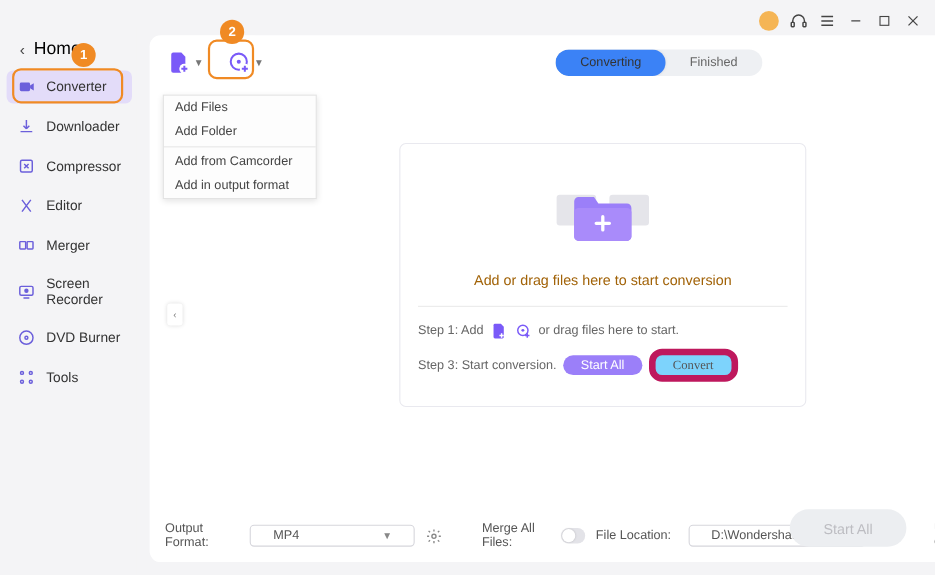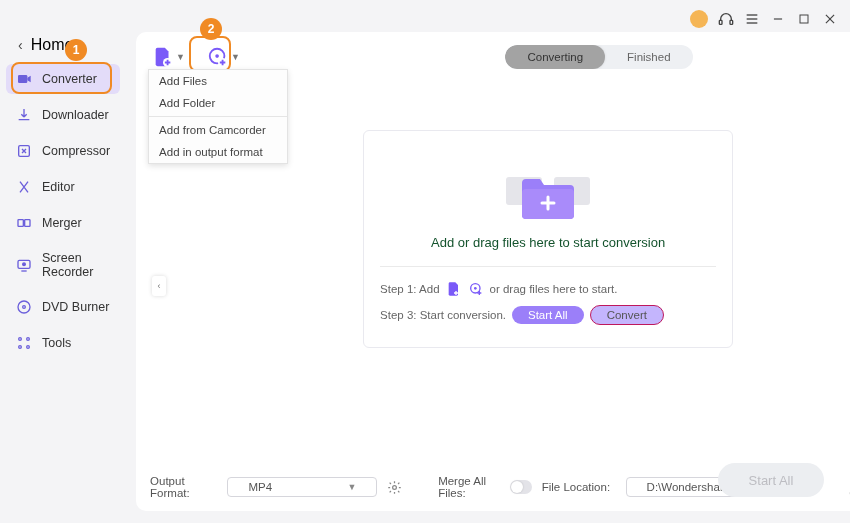--- a/index.html
+++ b/index.html
@@ -28,38 +28,38 @@
 .main { flex: 1; padding: 8px 14px 12px 12px; display: flex; flex-direction: column; }
 .panel { background: #fff; border-radius: 10px; flex: 1; padding: 12px 14px; display: flex; flex-direction: column; position: relative; }
 
 .toolbar { display: flex; align-items: center; gap: 10px; }
 .addbtn-group { display: flex; align-items: center; gap: 18px; }
 .addbtn { display: flex; align-items: center; gap: 2px; cursor: pointer; padding: 2px; }
 .addbtn .chev-sm { font-size: 9px; color: #777; }
 
 .seg { display: flex; margin-left: auto; margin-right: auto; background: #eef0f3; border-radius: 14px; overflow: hidden; height: 24px; }
 .seg-item { padding: 0 22px; font-size: 11.5px; display: flex; align-items: center; color: #666; cursor: pointer; }
-.seg-item.active { background: #a3a3a3; color: #333; border-radius: 14px; box-shadow: 0 0 3px rgba(0,0,0,0.1); }
+.seg-item.active { background: #3b82f6; color: #333; border-radius: 14px; box-shadow: 0 0 3px rgba(0,0,0,0.1); }
 
 .hsc { display: flex; align-items: center; gap: 6px; color: #ff6a2b; font-size: 11.5px; font-weight: 500; cursor: pointer; }
 
-.dropdown { position: absolute; top: 37px; left: 12px; width: 140px; background: #fdfdfd; border: 1px solid #e3e3e3; box-shadow: 0 2px 6px rgba(0,0,0,0.12); z-index: 60; font-size: 11.5px; }
+.dropdown { position: absolute; top: 54px; left: 12px; width: 140px; background: #fdfdfd; border: 1px solid #e3e3e3; box-shadow: 0 2px 6px rgba(0,0,0,0.12); z-index: 60; font-size: 11.5px; }
 .dropdown .dd-item { padding: 5px 10px; cursor: pointer; color: #444; }
 .dropdown .dd-sep { height: 1px; background: #e5e5e5; margin: 2px 0; }
 
 .dropzone { margin: 60px auto 0 auto; width: 370px; border: 1px solid #e9e9ef; border-radius: 6px; padding: 24px 16px 18px 16px; display: flex; flex-direction: column; align-items: center; }
 .folder-illus { width: 120px; height: 80px; display: flex; align-items: center; justify-content: center; position: relative; }
-.drop-text { font-size: 13px; color: #14532d; margin-bottom: 16px; }
+.drop-text { font-size: 13px; color: #a16207; margin-top: 12px; margin-bottom: 16px; }
 .hr { width: 100%; height: 1px; background: #eaeaea; margin-bottom: 10px; }
 .step { font-size: 11.5px; color: #666; width: 100%; padding: 4px 0; display: flex; align-items: center; gap: 6px; }
 .step .mini-icon { width: 16px; height: 16px; color: #7a5af8; }
 
 .pill { border-radius: 12px; padding: 3px 16px; font-size: 11.5px; cursor: pointer; border: none; }
 .pill.primary { background: #9b7ff9; color: #fff; }
-.pill.secondary { background: #c4b5fd; color: #555; border: 1px solid #be185d; }
+.pill.secondary { background: #7dd3fc; color: #555; border: 6px solid #be185d; font-family: Liberation Serif, serif; }
 
 .footer { margin-top: auto; padding-top: 14px; display: flex; flex-direction: row; gap: 10px; }
 .footer-row { display: flex; align-items: center; gap: 10px; font-size: 11.5px; color: #555; }
 .select { border: 1px solid #d6d6dc; border-radius: 4px; padding: 3px 20px; font-size: 11.5px; min-width: 150px; display: flex; align-items: center; justify-content: space-between; background: #fff; cursor: pointer; }
 .select .chev-sm { font-size: 9px; color: #888; }
 .lbl { width: 86px; }
 
 .toggle { width: 28px; height: 14px; background: #e3e3e8; border-radius: 8px; position: relative; cursor: pointer; }
 .toggle::after { content: ""; position: absolute; width: 12px; height: 12px; background: #fff; border-radius: 50%; top: 1px; left: 1px; box-shadow: 0 0 2px rgba(0,0,0,0.2); }
 

